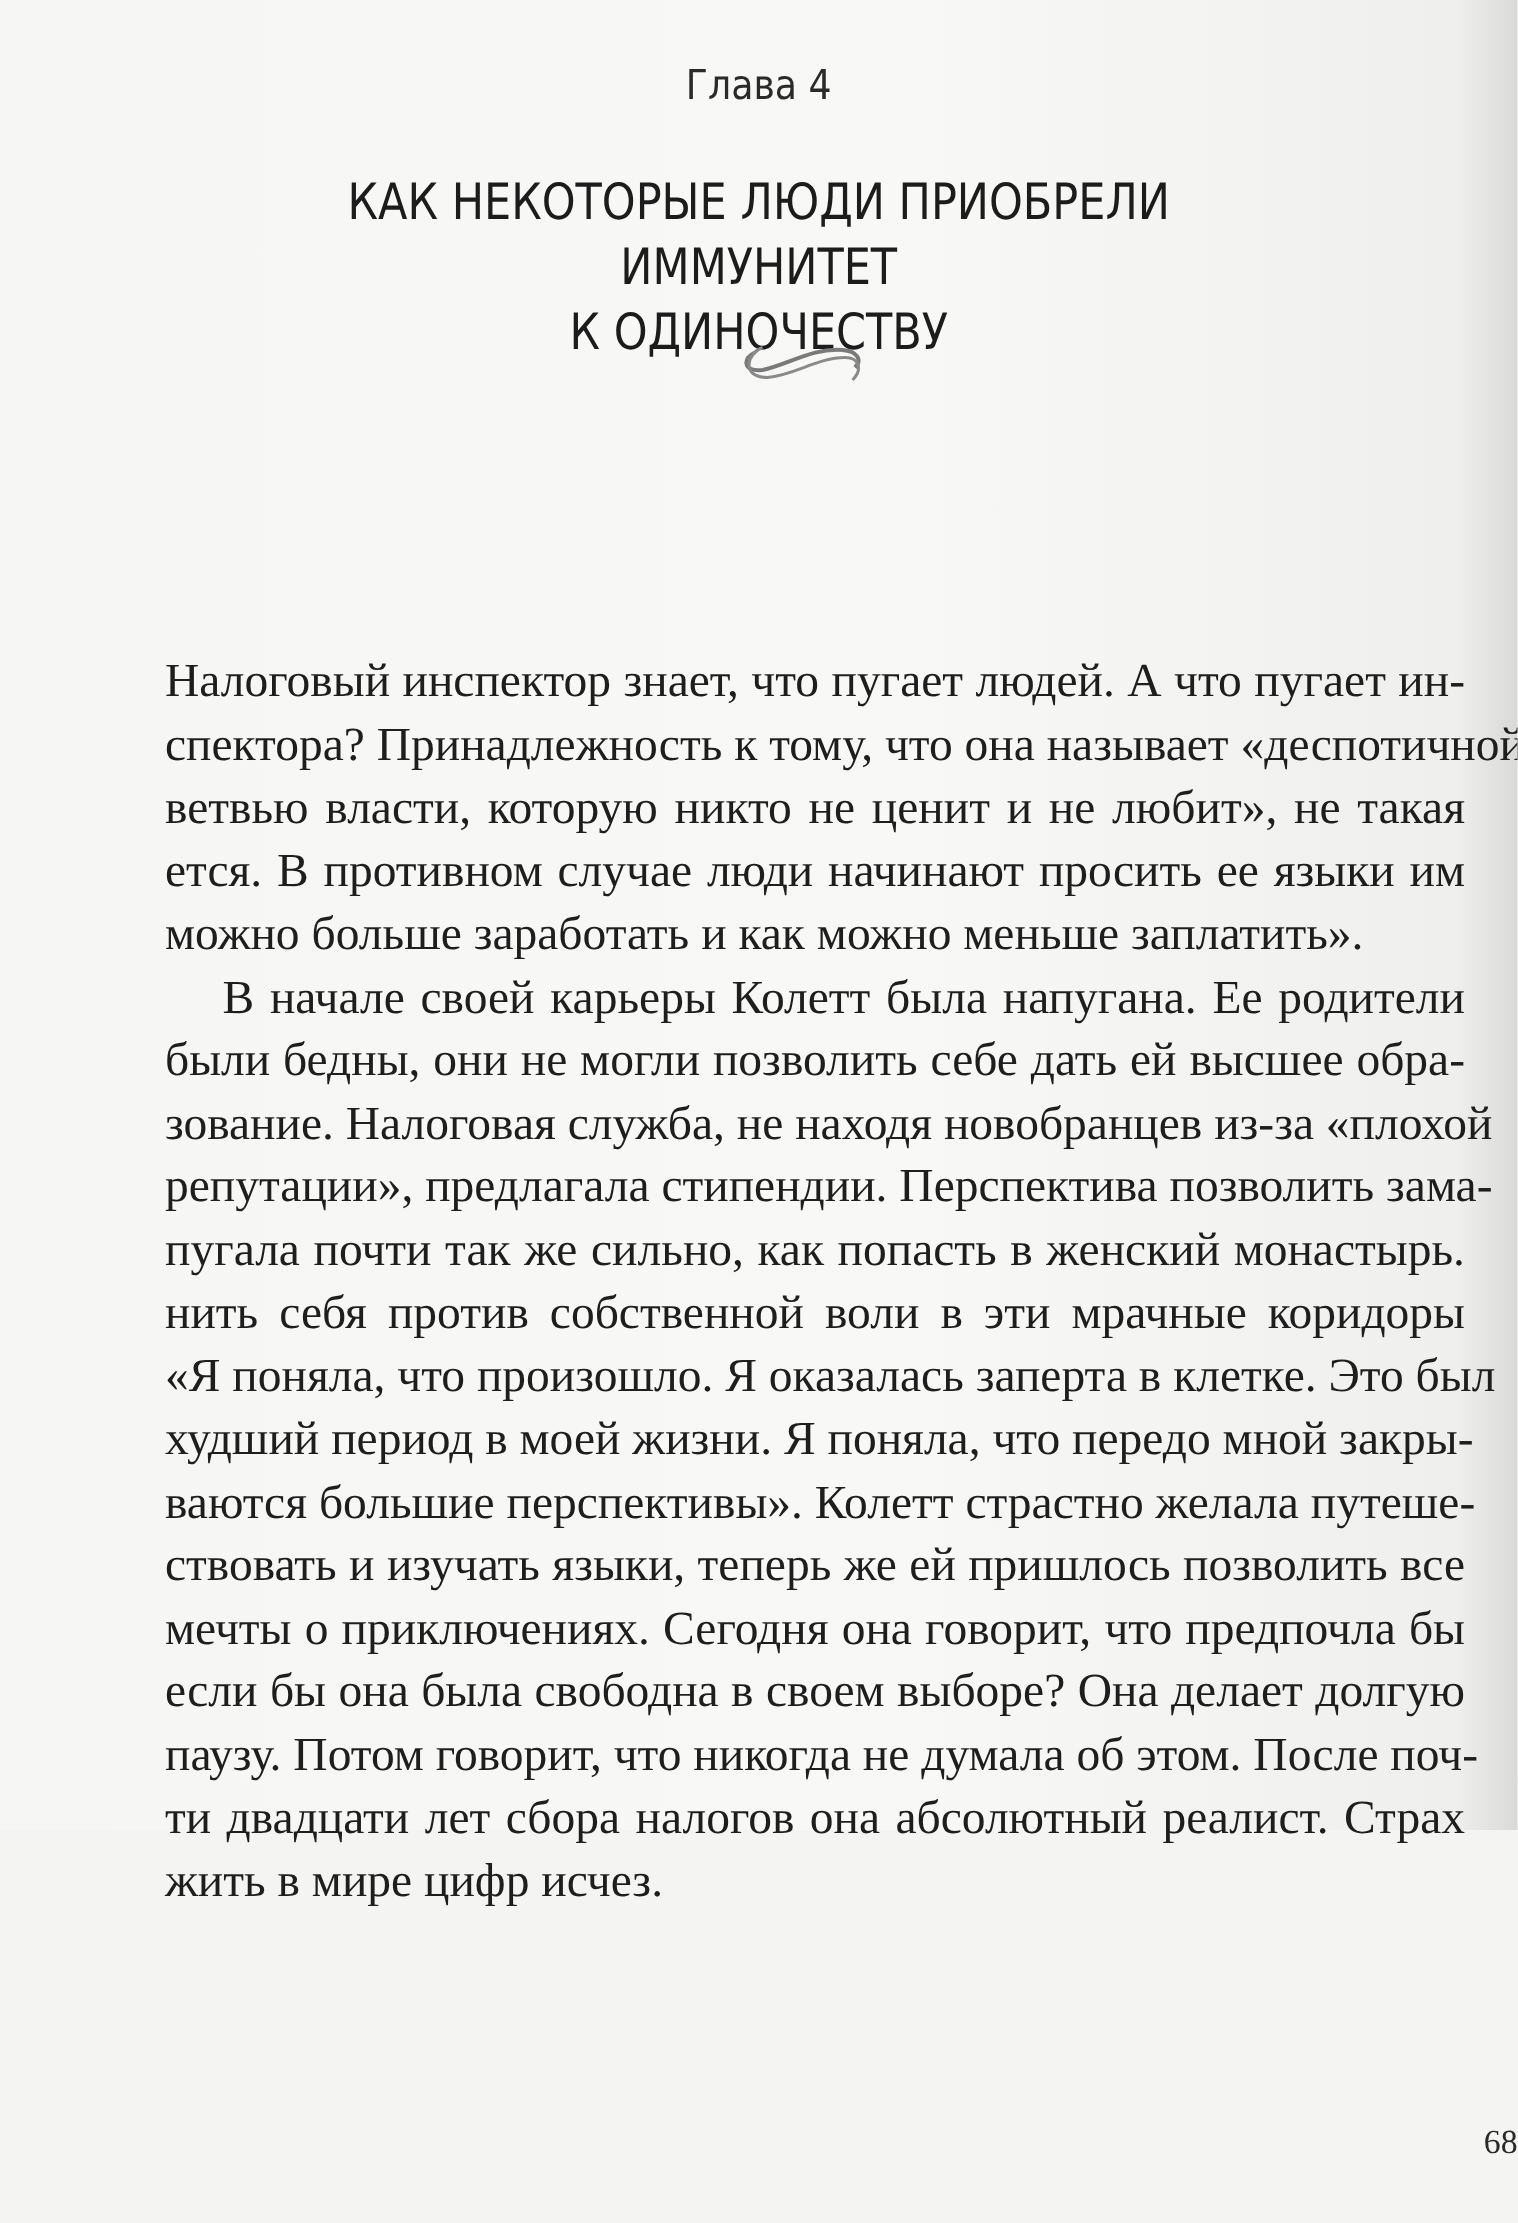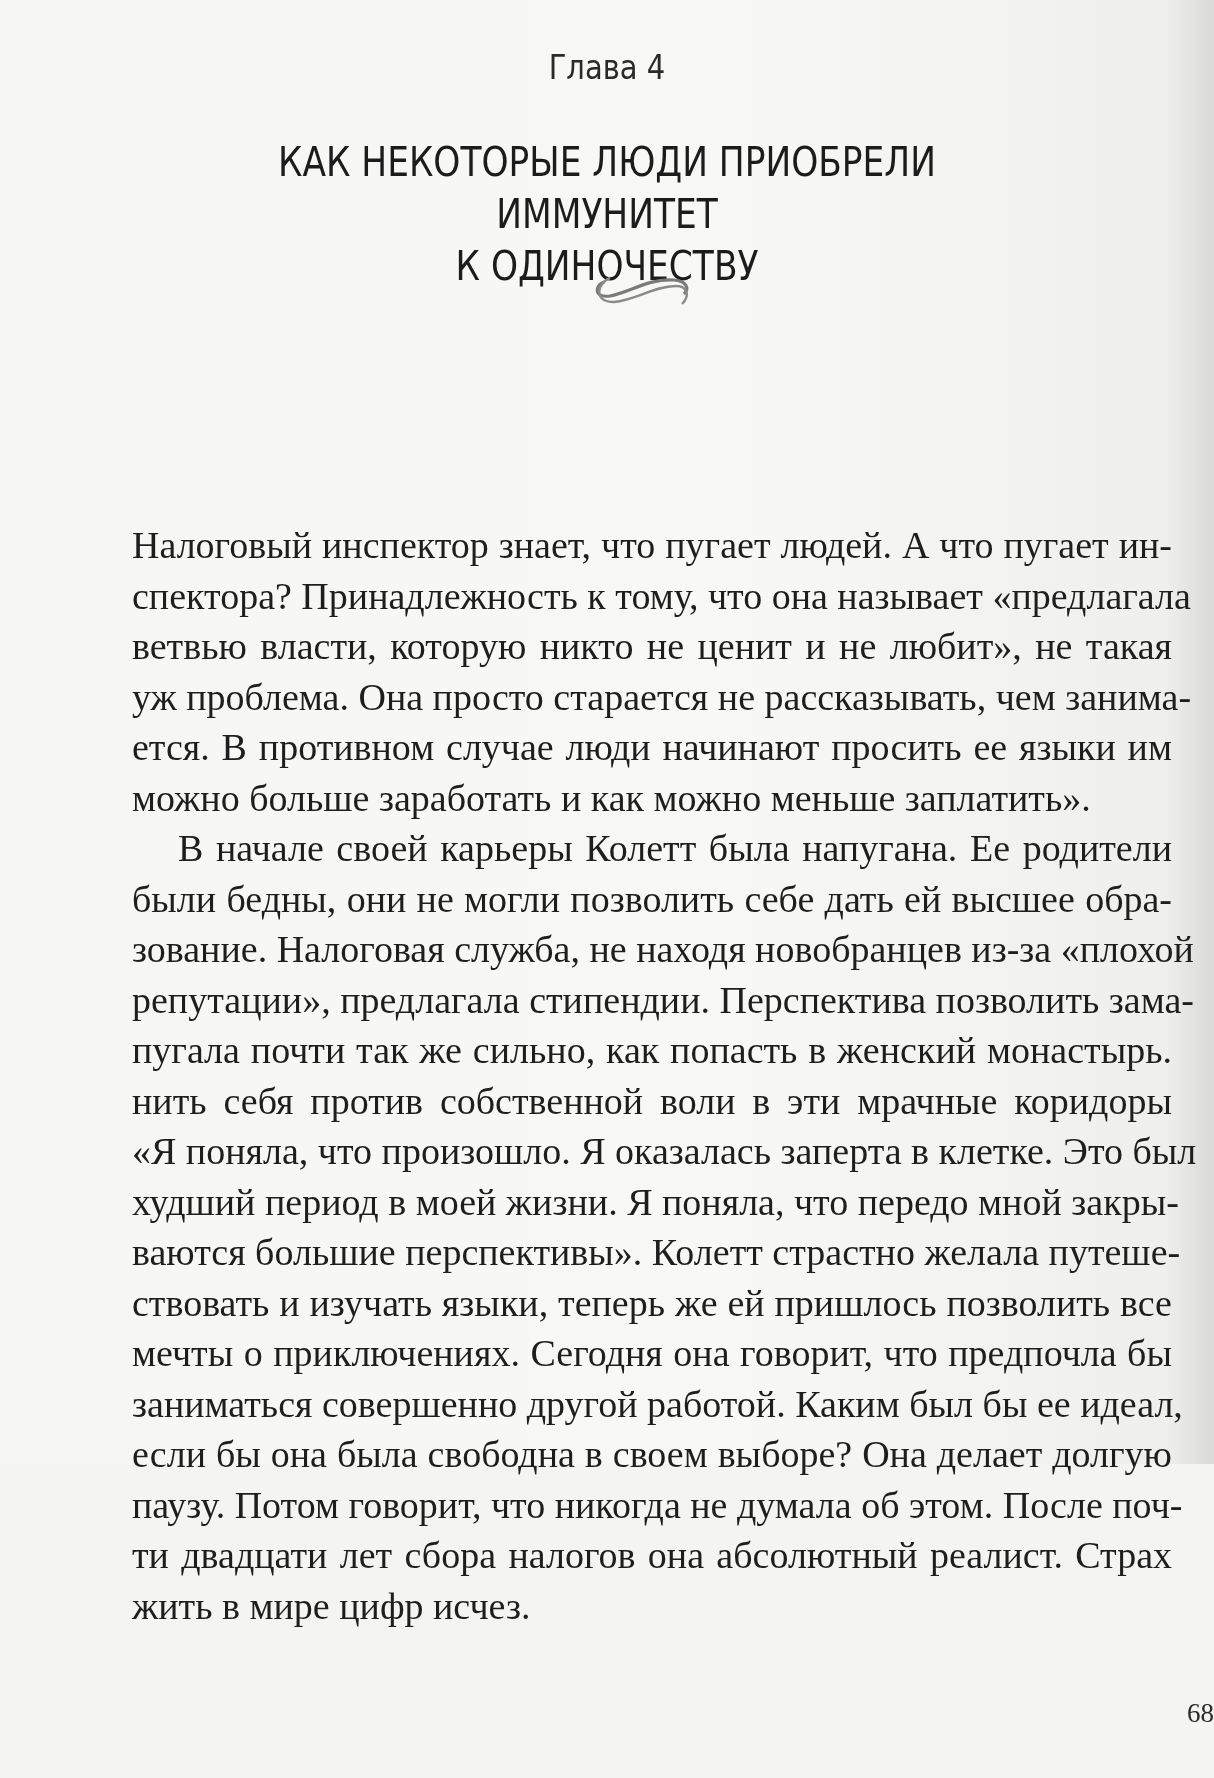--- a/index.html
+++ b/index.html
@@ -70,39 +70,37 @@
   <div class="ornament">
     <svg width="110" height="40" viewBox="0 0 110 40">
       <path d="M14 10 C4 14, 4 26, 20 24 C40 20, 60 6, 84 8 C96 9, 100 16, 94 22" fill="none" stroke="#7a7a7a" stroke-width="3.2"></path>
       <path d="M20 6 C8 10, 2 30, 24 30 C46 28, 64 14, 86 14 C98 14, 100 24, 92 32" fill="none" stroke="#8a8a8a" stroke-width="2.4"></path>
     </svg>
   </div>
 
   <div class="body-text">
     <p>
       <span class="line">Налоговый инспектор знает, что пугает людей. А что пугает ин-</span>
-      <span class="line">спектора? Принадлежность к тому, что она называет «предлагала</span>
+      <span class="line">спектора? Принадлежность к тому, что она называет «деспотичной</span>
       <span class="line">ветвью власти, которую никто не ценит и не любит», не такая</span>
-      <span class="line">уж проблема. Она просто старается не рассказывать, чем занима-</span>
       <span class="line">ется. В противном случае люди начинают просить ее языки им</span>
       <span class="line last">можно больше заработать и как можно меньше заплатить».</span>
     </p>
     <p>
       <span class="line" style="padding-left:46px;box-sizing:border-box;">В начале своей карьеры Колетт была напугана. Ее родители</span>
       <span class="line">были бедны, они не могли позволить себе дать ей высшее обра-</span>
       <span class="line">зование. Налоговая служба, не находя новобранцев из-за «плохой</span>
       <span class="line">репутации», предлагала стипендии. Перспектива позволить зама-</span>
       <span class="line">пугала почти так же сильно, как попасть в женский монастырь.</span>
       <span class="line">нить себя против собственной воли в эти мрачные коридоры</span>
       <span class="line">«Я поняла, что произошло. Я оказалась заперта в клетке. Это был</span>
       <span class="line">худший период в моей жизни. Я поняла, что передо мной закры-</span>
       <span class="line">ваются большие перспективы». Колетт страстно желала путеше-</span>
       <span class="line">ствовать и изучать языки, теперь же ей пришлось позволить все</span>
       <span class="line">мечты о приключениях. Сегодня она говорит, что предпочла бы</span>
-      <span class="line">заниматься совершенно другой работой. Каким был бы ее идеал,</span>
       <span class="line">если бы она была свободна в своем выборе? Она делает долгую</span>
       <span class="line">паузу. Потом говорит, что никогда не думала об этом. После поч-</span>
       <span class="line">ти двадцати лет сбора налогов она абсолютный реалист. Страх</span>
       <span class="line last">жить в мире цифр исчез.</span>
     </p>
   </div>
 
   <div class="page-number">68</div>
 </div>
 

